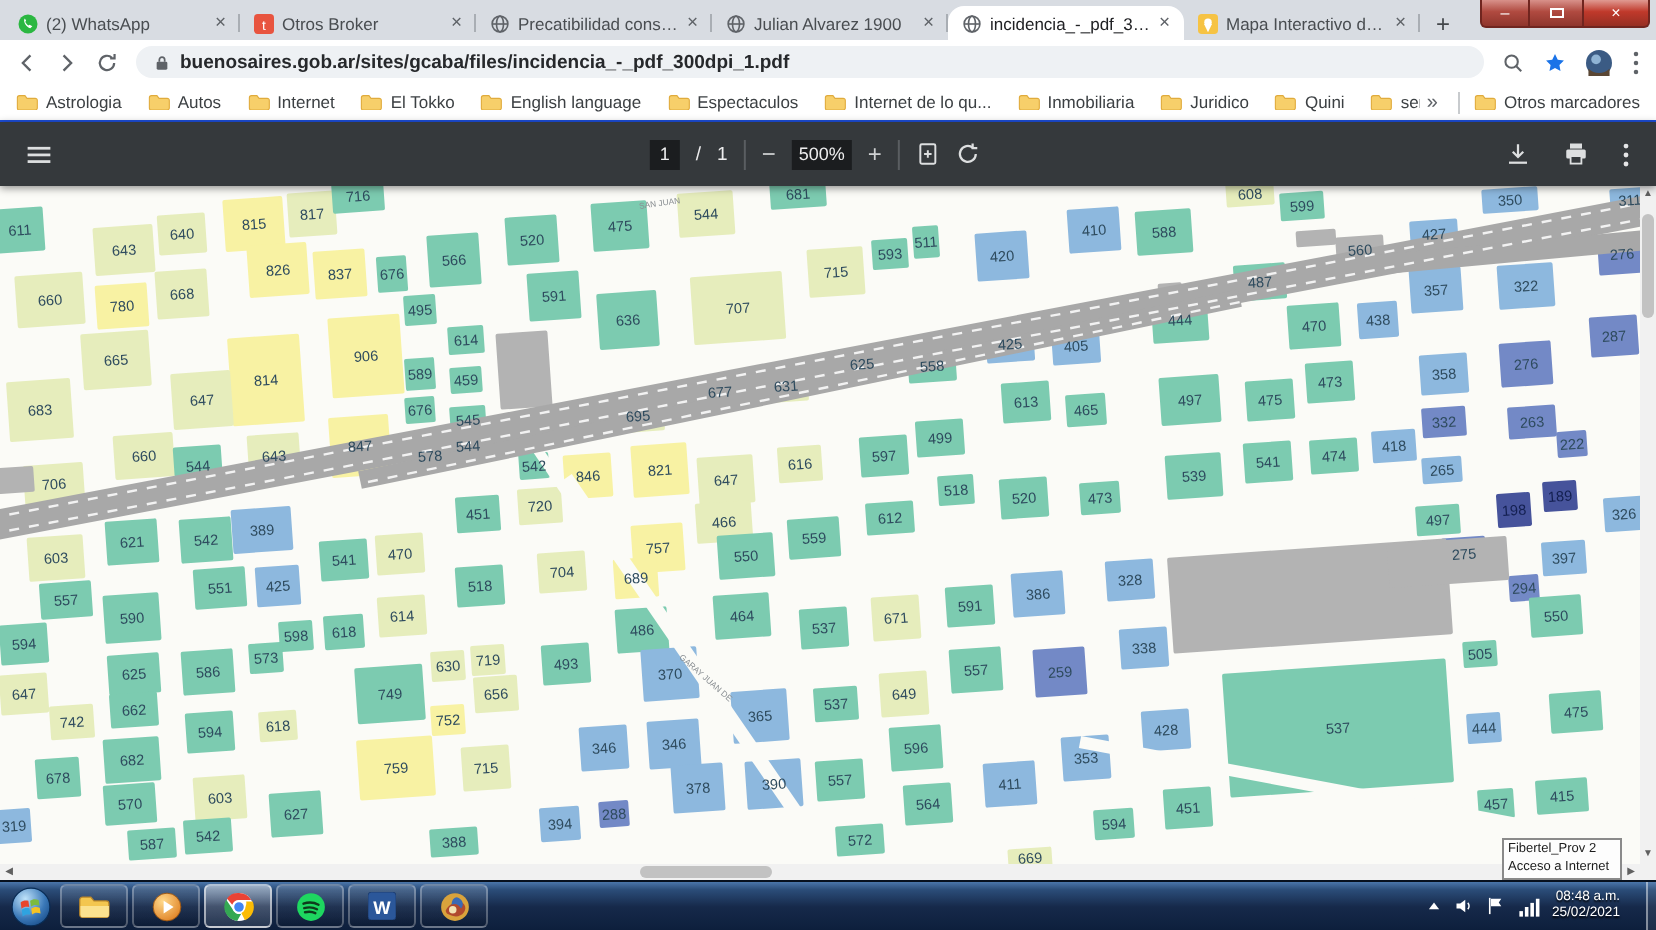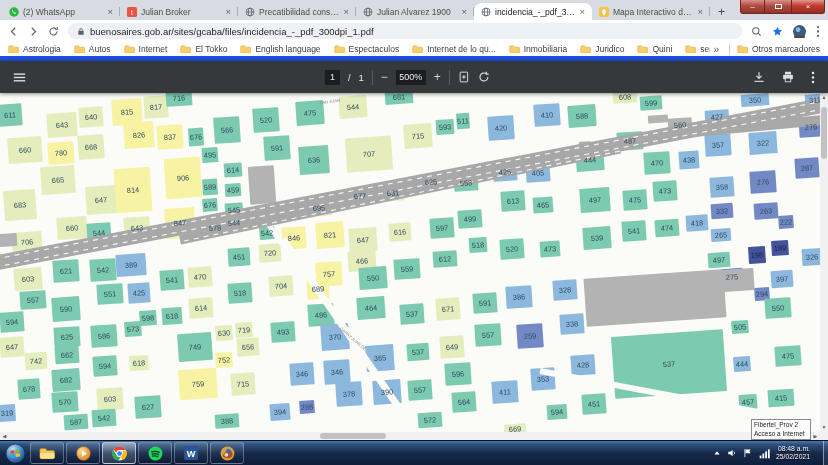--- a/index.html
+++ b/index.html
@@ -25,26 +25,26 @@
   .winbtn.min{width:25px;border-radius:0 0 0 3px;}
   .winbtn.max{width:26px;border-left:none;border-right:none;}
   .winbtn.close{width:34px;border-radius:0 0 3px 0;background:linear-gradient(#e09a92,#c0392b 45%,#962f23);}
   .maxglyph{width:7px;height:5px;border:1px solid #fff;display:inline-block;}
 
   
   .toolbar{position:absolute;top:20px;left:0;right:0;height:22px;background:#fff;display:flex;align-items:center;
     padding:0 8px;gap:9px;}
   .navico{display:flex;align-items:center;}
   .omnibox{flex:1;height:16px;background:#eef1f4;border-radius:9px;display:flex;align-items:center;
-    padding:0 9px;gap:5px;font-size:9.5px;color:#26282b;}
+    padding:0 9px;gap:5px;font-size:9.5px;color:#26282b;font-weight:bold;}
   .omnibox .url{white-space:nowrap;overflow:hidden;}
   .tb-right{display:flex;align-items:center;gap:10px;}
 
   
-  .bookbar{position:absolute;top:42px;left:0;right:0;height:19px;background:#fff;border-bottom:5px solid #1d4ed8;
+  .bookbar{position:absolute;top:42px;left:0;right:0;height:19px;background:#fff;border-bottom:1px solid #1d4ed8;
     display:flex;align-items:center;padding:0 8px;font-size:8.5px;color:#3c4043;justify-content:space-between;}
   .bklist{display:flex;align-items:center;gap:13px;overflow:hidden;flex:1;}
   .bkm{display:flex;align-items:center;gap:4px;white-space:nowrap;}
   .bkdivider{width:1px;height:11px;background:#c8cbce;margin:0 7px;}
   .chev{color:#5f6368;font-size:10px;padding:0 3px;}
 
   
   .pdfbar{position:absolute;top:61px;left:0;right:0;height:32px;background:#35393c;display:flex;align-items:center;
     color:#ededee;box-shadow:0 1px 4px rgba(0,0,0,.45);z-index:4;}
   .pdfbar .fname{margin-left:14px;font-size:10.5px;}
@@ -107,21 +107,21 @@
           <span class="ttl">(2) WhatsApp</span>
           <span class="cls">×</span>
         </div>
         <div class="tab">
           <span class="fico">
             <svg viewBox="0 0 16 16" width="10" height="10">
               <rect width="16" height="16" rx="3" fill="#e8543f"></rect>
               <text x="8" y="12.5" font-size="11" fill="#fff" text-anchor="middle">t</text>
             </svg>
           </span>
-          <span class="ttl">Julian Broker</span>
+          <span class="ttl">Otros Broker</span>
           <span class="cls">×</span>
         </div>
         <div class="tab">
           <span class="fico">
             <svg viewBox="0 0 16 16" width="10" height="10">
               <g fill="none" stroke="#5f6368" stroke-width="1.3">
                 <circle cx="8" cy="8" r="6.3"></circle>
                 <ellipse cx="8" cy="8" rx="2.8" ry="6.3"></ellipse>
                 <path d="M1.7 8h12.6"></path>
               </g>

